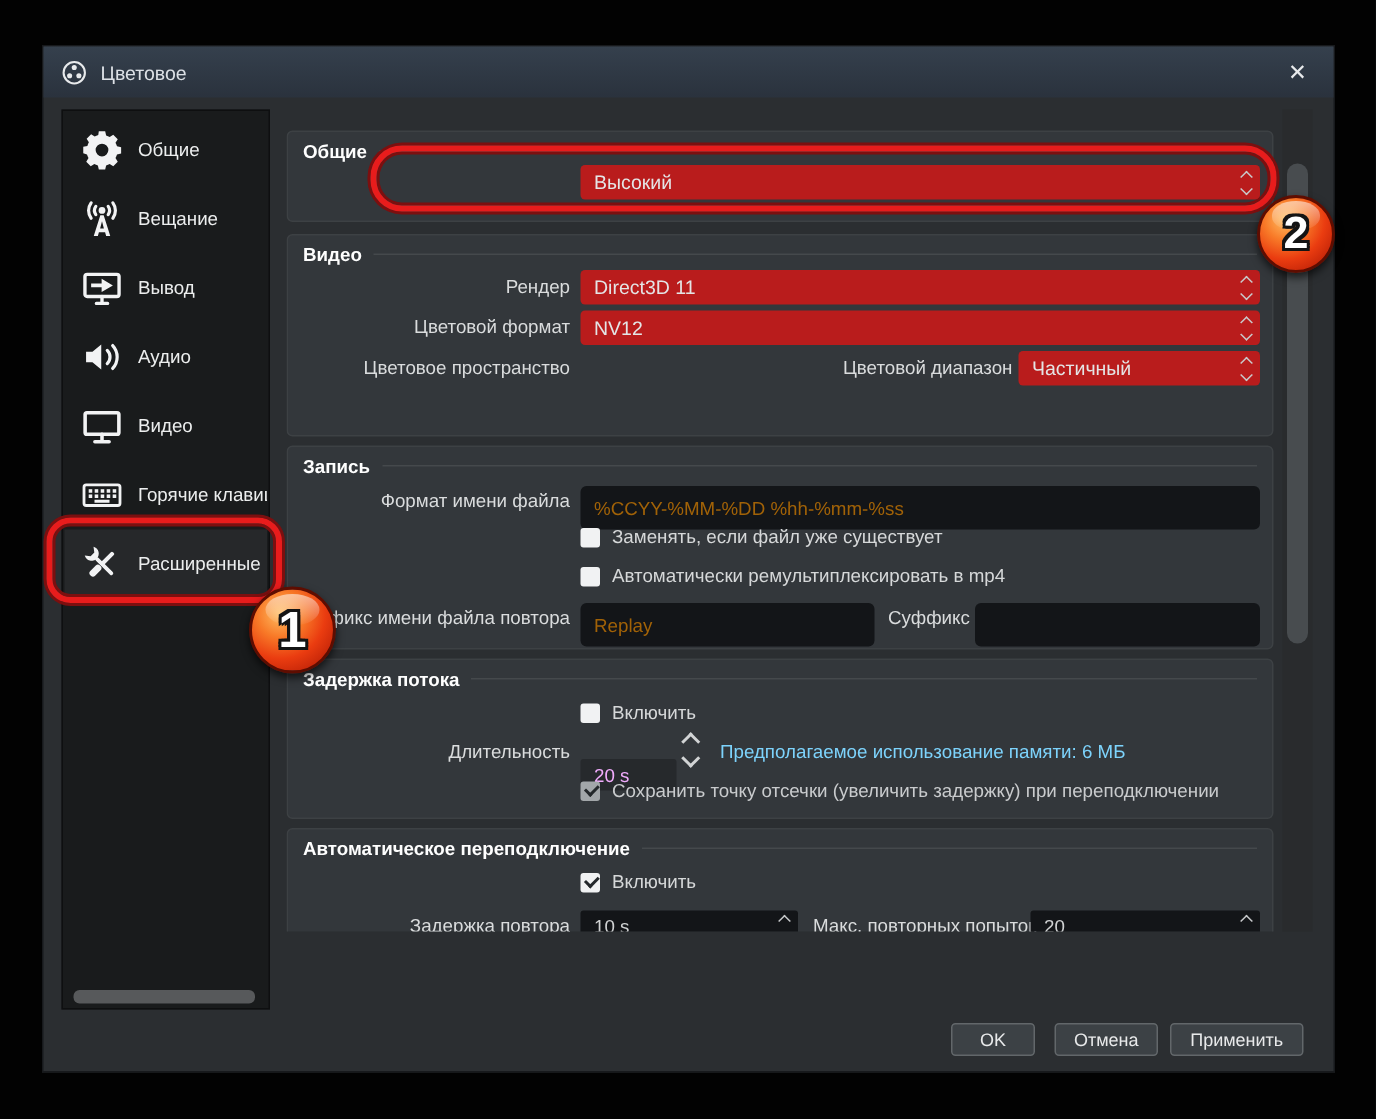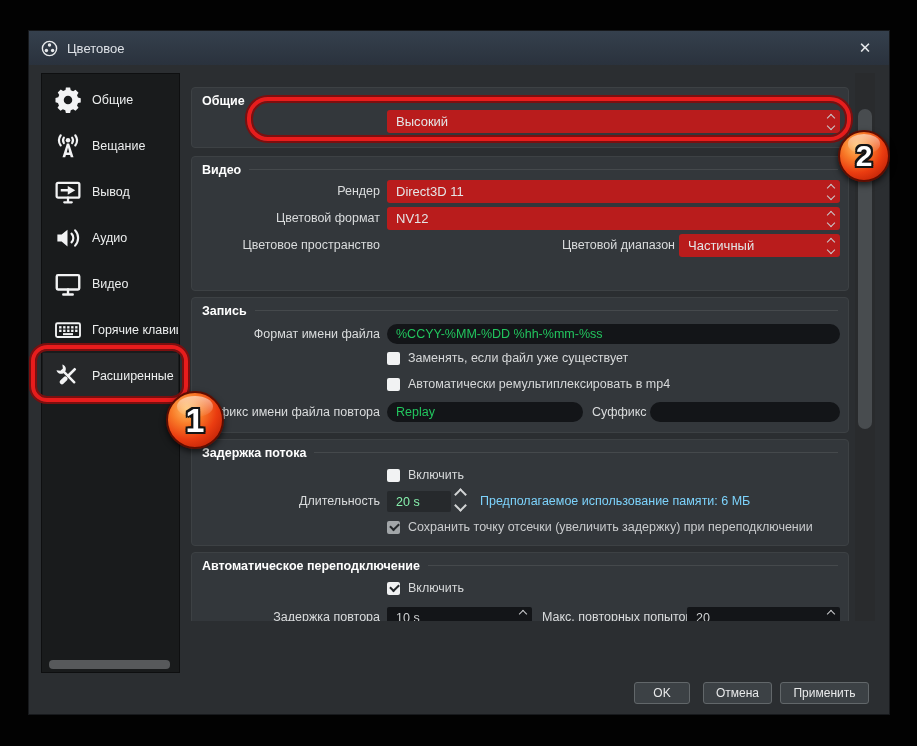--- a/index.html
+++ b/index.html
@@ -32,25 +32,25 @@
   .gtitle{font-size:12.5px;font-weight:bold;color:#fefefe;white-space:nowrap;}
   .gline{flex:1;height:1px;background:#45494c;}
   .lbl{position:absolute;height:23px;line-height:23px;text-align:right;font-size:12.5px;color:#dadcdd;white-space:nowrap;}
   .note{position:absolute;height:23px;line-height:23px;font-size:12.5px;color:#7dd3fc;white-space:nowrap;}
   .combo{position:absolute;height:23px;background:#b91c1c;border-radius:3px;display:flex;align-items:center;
          padding:0 22px 0 9px;font-size:13px;color:#e4e5e6;white-space:nowrap;}
   .spin{position:absolute;right:6px;top:0;bottom:0;display:flex;flex-direction:column;justify-content:center;}
   .chev{width:6px;height:6px;border-right:1.6px solid #c9cbcd;border-bottom:1.6px solid #c9cbcd;}
   .chev.up{transform:rotate(-135deg);margin-bottom:1px;}
   .chev.down{transform:rotate(45deg);margin-top:1px;}
-  .lineedit{position:absolute;height:20px;background:#131518;border-radius:10px;display:flex;align-items:center;
-            padding:0 9px;font-size:12.5px;color:#22c55e;white-space:nowrap;}
+  .lineedit{position:absolute;height:29px;background:#131518;border-radius:4px;display:flex;align-items:center;
+            padding:0 9px;font-size:12.5px;color:#a16207;white-space:nowrap;}
   .spinbox{position:absolute;height:21px;background:#131518;border-radius:2px;display:flex;align-items:center;
            padding:0 18px 0 9px;font-size:12.5px;color:#cfd1d2;white-space:nowrap;}
-  .spinbox.disabled{background:#26292c;color:#86efac;}
+  .spinbox.disabled{background:#26292c;color:#f0abfc;margin-top:15px;}
   .bigspin{position:absolute;display:flex;flex-direction:column;}
   .bchev{width:9px;height:9px;border-right:2px solid #d2d4d5;border-bottom:2px solid #d2d4d5;}
   .bchev.up{transform:rotate(-135deg);margin-bottom:2px;}
   .bchev.down{transform:rotate(45deg);}
   .cbrow{position:absolute;display:flex;align-items:center;gap:8px;height:18px;}
   .cb{width:13px;height:13px;background:#f1f2f3;border-radius:2px;position:relative;flex:none;}
   .cb.checked::after{content:"";position:absolute;left:2.5px;top:2.5px;width:7px;height:3.8px;
        border-left:2px solid #24282b;border-bottom:2px solid #24282b;transform:rotate(-45deg);}
   .cb.disabled{background:#a2a6a9;}
   .cb.disabled.checked::after{border-color:#50545

